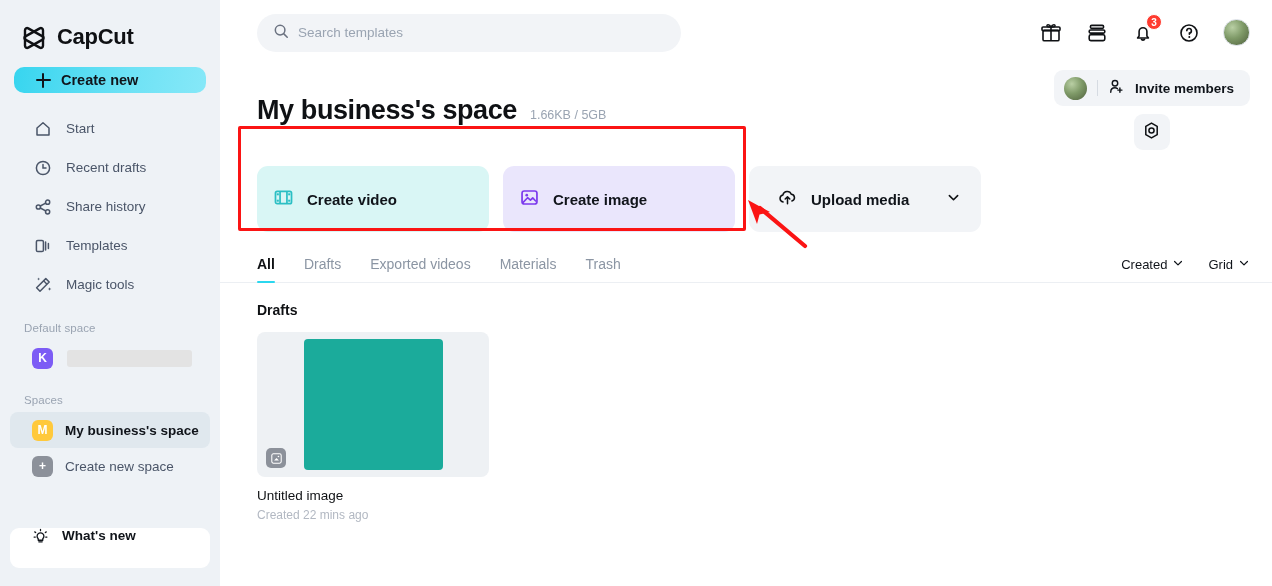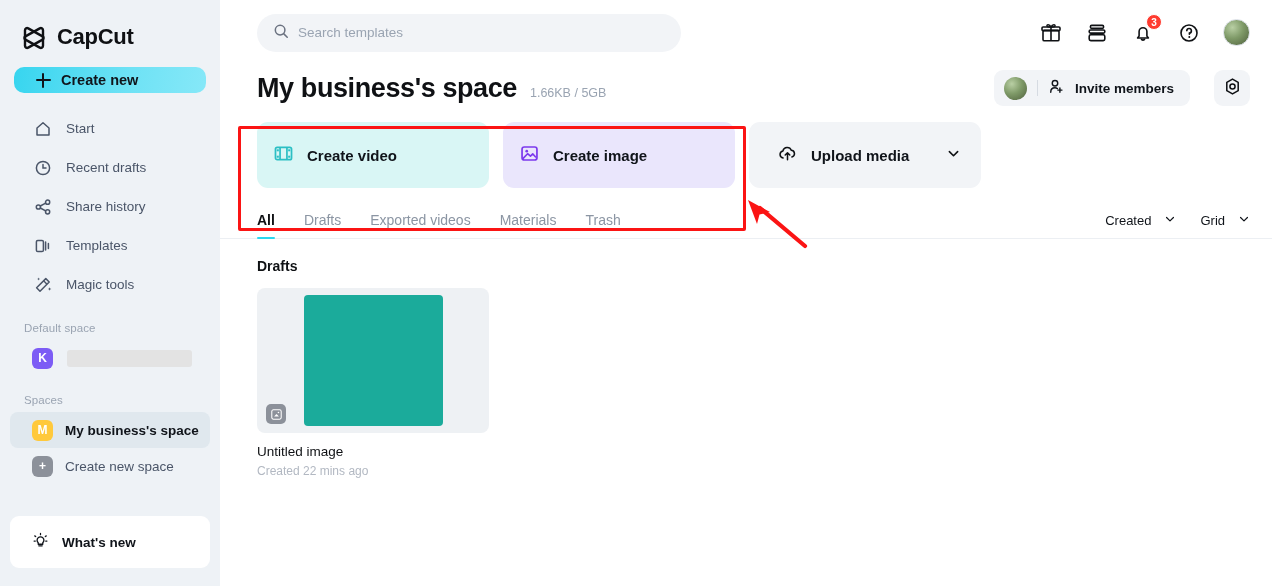--- a/index.html
+++ b/index.html
@@ -69,22 +69,22 @@
     width: 21px; height: 21px; flex:0 0 21px; border-radius: 6px;
     display:flex; align-items:center; justify-content:center;
     font-size: 12px; font-weight: 700; color:#fff;
   }
   .skeleton-bar {
     height: 17px; border-radius: 3px; background: #e3e3e3;
     flex: 1 1 auto; margin-right: 18px;
   }
   .whats-new {
     position: absolute; left: 10px; right: 10px; bottom: 18px;
-    height: 52px; background: #ffffff; border-radius: 9px;
-    display: flex; align-items: center; gap: 13px; padding-left: 22px;
+    height: 40px; background: #ffffff; border-radius: 9px;
+    display: flex; gap: 13px; padding-left: 22px;
     cursor: pointer; font-size: 13.5px; font-weight: 700; color: #10141a;
   }
 
   
   .main { flex: 1 1 auto; position: relative; background: #fff; height:586px;}
   .topbar { height: 60px; display: flex; align-items: center; padding: 5px 22px 0 37px; }
   .search {
     width: 424px; height: 38px; background: #f2f4f7; border-radius: 19px;
     display: flex; align-items: center; gap: 9px; padding: 0 16px;
     cursor: text;
@@ -101,21 +101,21 @@
   }
   .avatar {
     width: 27px; height: 27px; border-radius: 50%; cursor: pointer;
     background: radial-gradient(circle at 34% 30%, #b9cfa4 0%, #7f9a68 45%, #4e5f3c 100%);
     border: 1px solid #d9dee5;
   }
 
   .headrow { display: flex; align-items: center; padding: 10px 22px 0 37px; }
   .page-title { font-size: 27px; font-weight: 700; color: #0f1114; letter-spacing: -0.4px; }
   .storage { font-size: 12.5px; color: #9aa4b2; margin-left: 13px; padding-top: 9px; }
-  .head-right { margin-left: auto; display: flex; align-items: center; gap: 24px; }
+  .head-right { margin-left: auto; display: flex; align-items: center; gap: 8px; flex-direction: column; }
   .invite {
     height: 36px; background: #f2f4f7; border-radius: 9px;
     display: flex; align-items: center; gap: 10px; padding: 0 16px 0 10px;
     cursor: pointer;
   }
   .invite-av { width: 23px; height:23px; border-radius:50%;
     background: radial-gradient(circle at 34% 30%, #b9cfa4 0%, #7f9a68 45%, #4e5f3c 100%); }
   .vdiv { width: 1px; height: 16px; background: #d6dbe2; }
   .invite-label { font-size: 13.5px; font-weight: 700; color: #10141a; }
   .gear-btn {
@@ -145,21 +145,21 @@
   .tab {
     font-size: 14px; color: #8b95a3; margin-right: 29px; cursor: pointer;
     padding-bottom: 10px; position: relative;
   }
   .tab.active { color: #0f1114; font-weight: 700; text-align: right; }
   .tab.active:after {
     content: ""; position: absolute; left: 0; right: 0; bottom: -1px;
     height: 2.5px; background: #2bd7ef; border-radius: 2px;
   }
   .tabs-right { margin-left: auto; display: flex; gap: 24px; padding-bottom: 10px; }
-  .sortctl { font-size: 13px; color: #10141a; cursor: pointer; display:flex; align-items:flex-end; gap:13px;}
+  .sortctl { font-size: 13px; color: #10141a; cursor: pointer; display:flex; align-items:flex-end; gap:5px;}
 
   .content { padding: 19px 22px 0 37px; }
   .sec-title { font-size: 14px; font-weight: 700; color: #0f1114; }
   .card { margin-top: 14px; width: 232px; cursor: pointer; }
   .thumb {
     width: 232px; height: 145px; border-radius: 8px; background: #eef1f4;
     position: relative; display: flex; align-items: center; justify-content: center;
     overflow: hidden;
   }
   .thumb-inner { width: 139px; height: 131px; border-radius: 4px; background: #1bab9b; }

